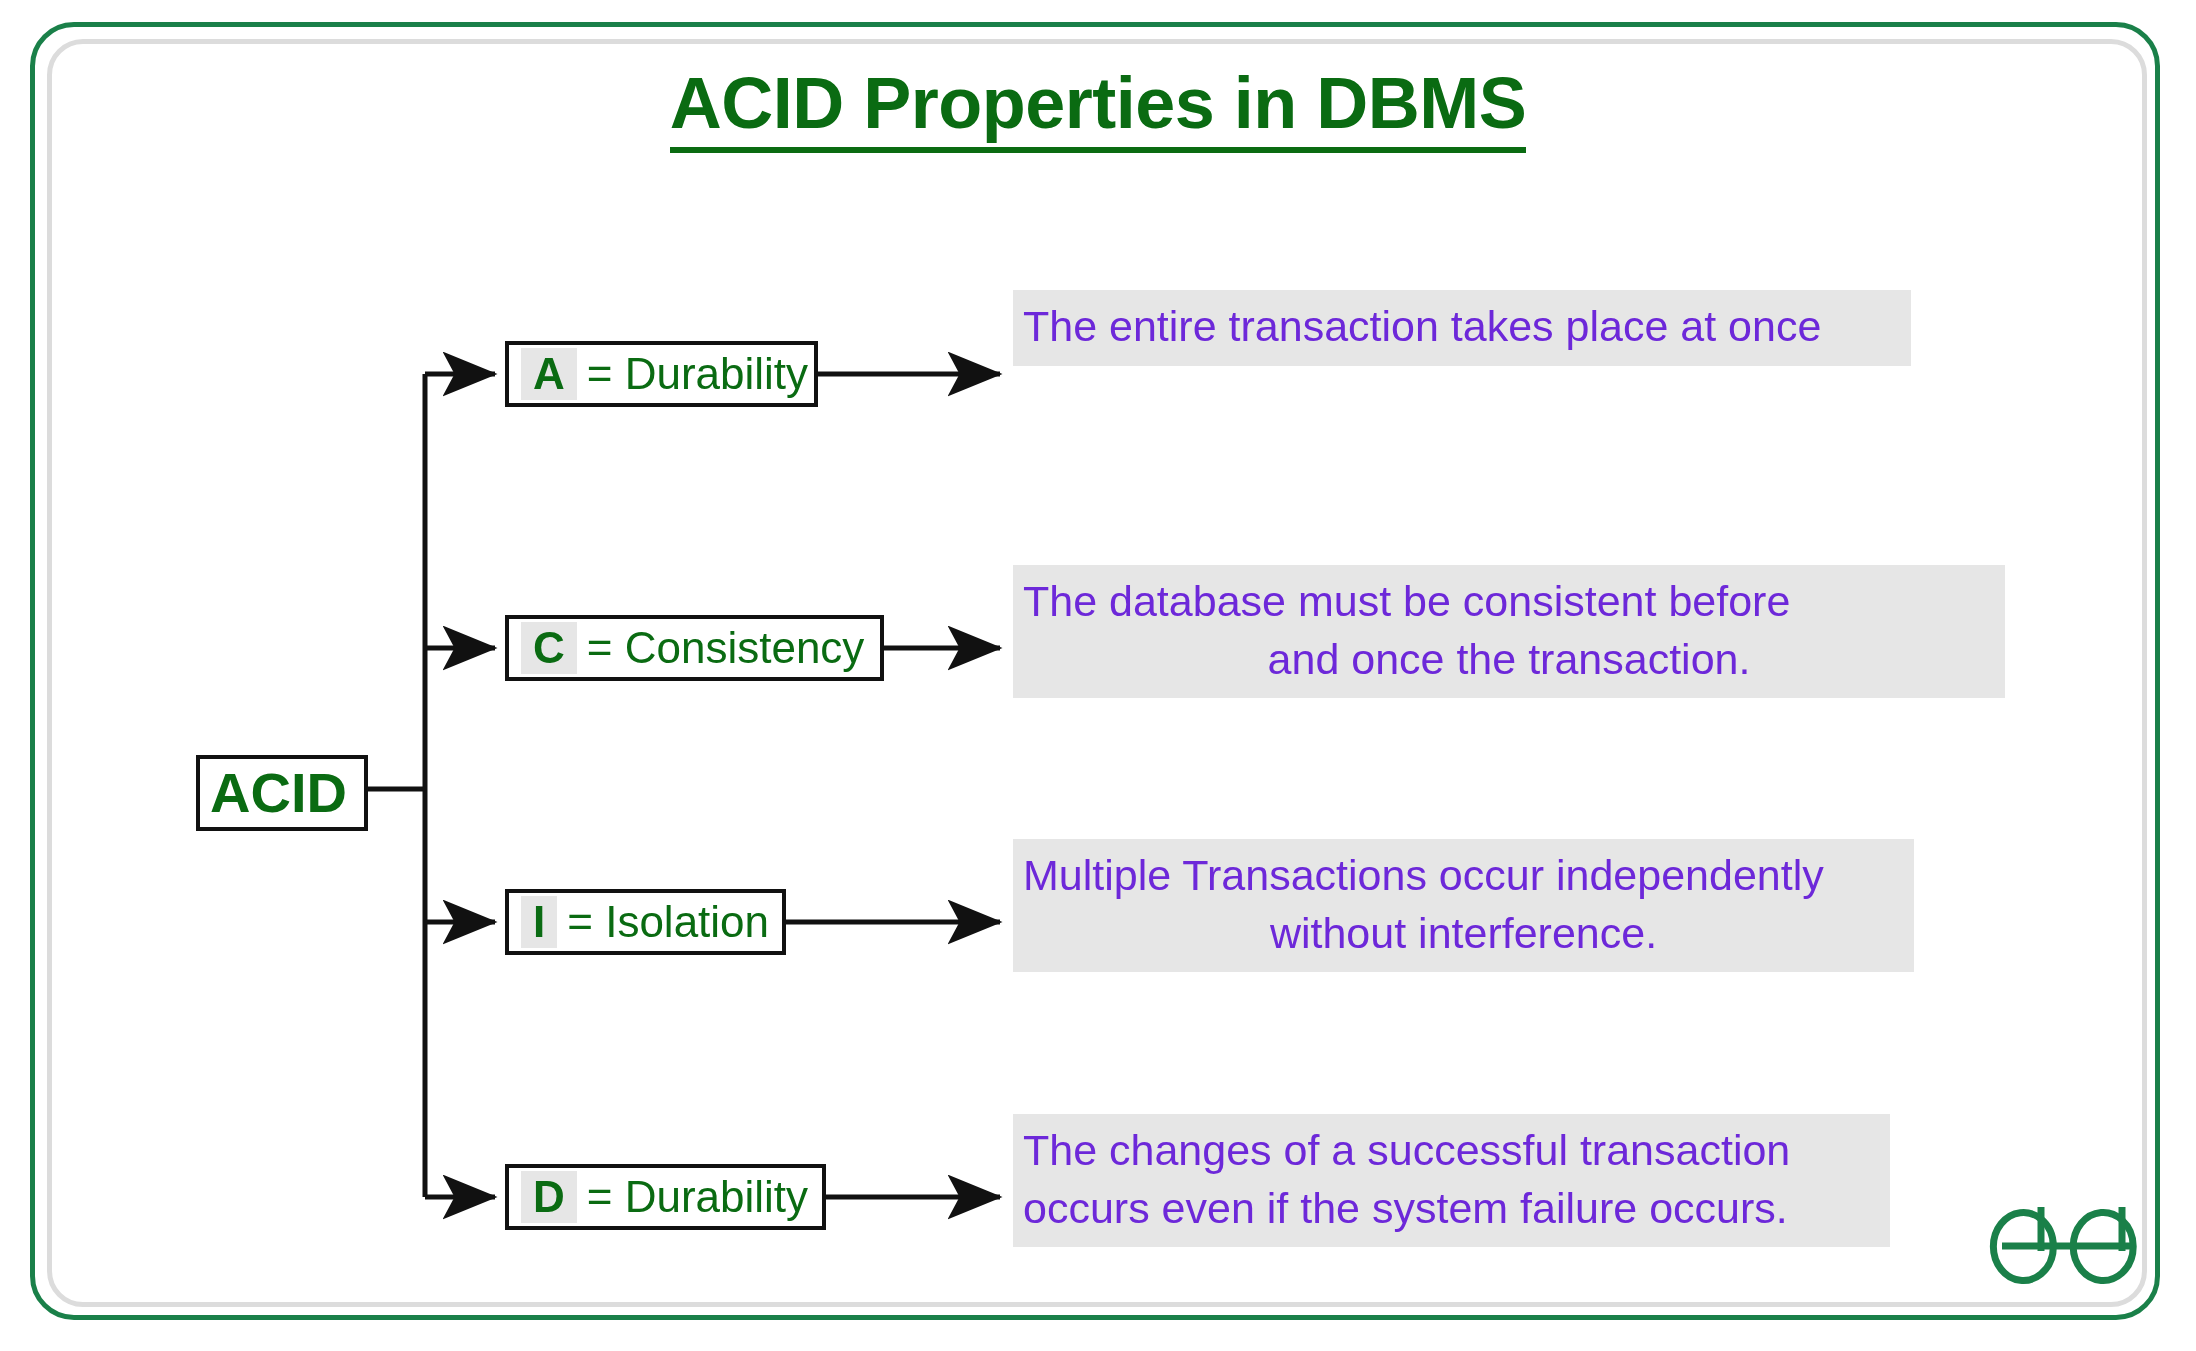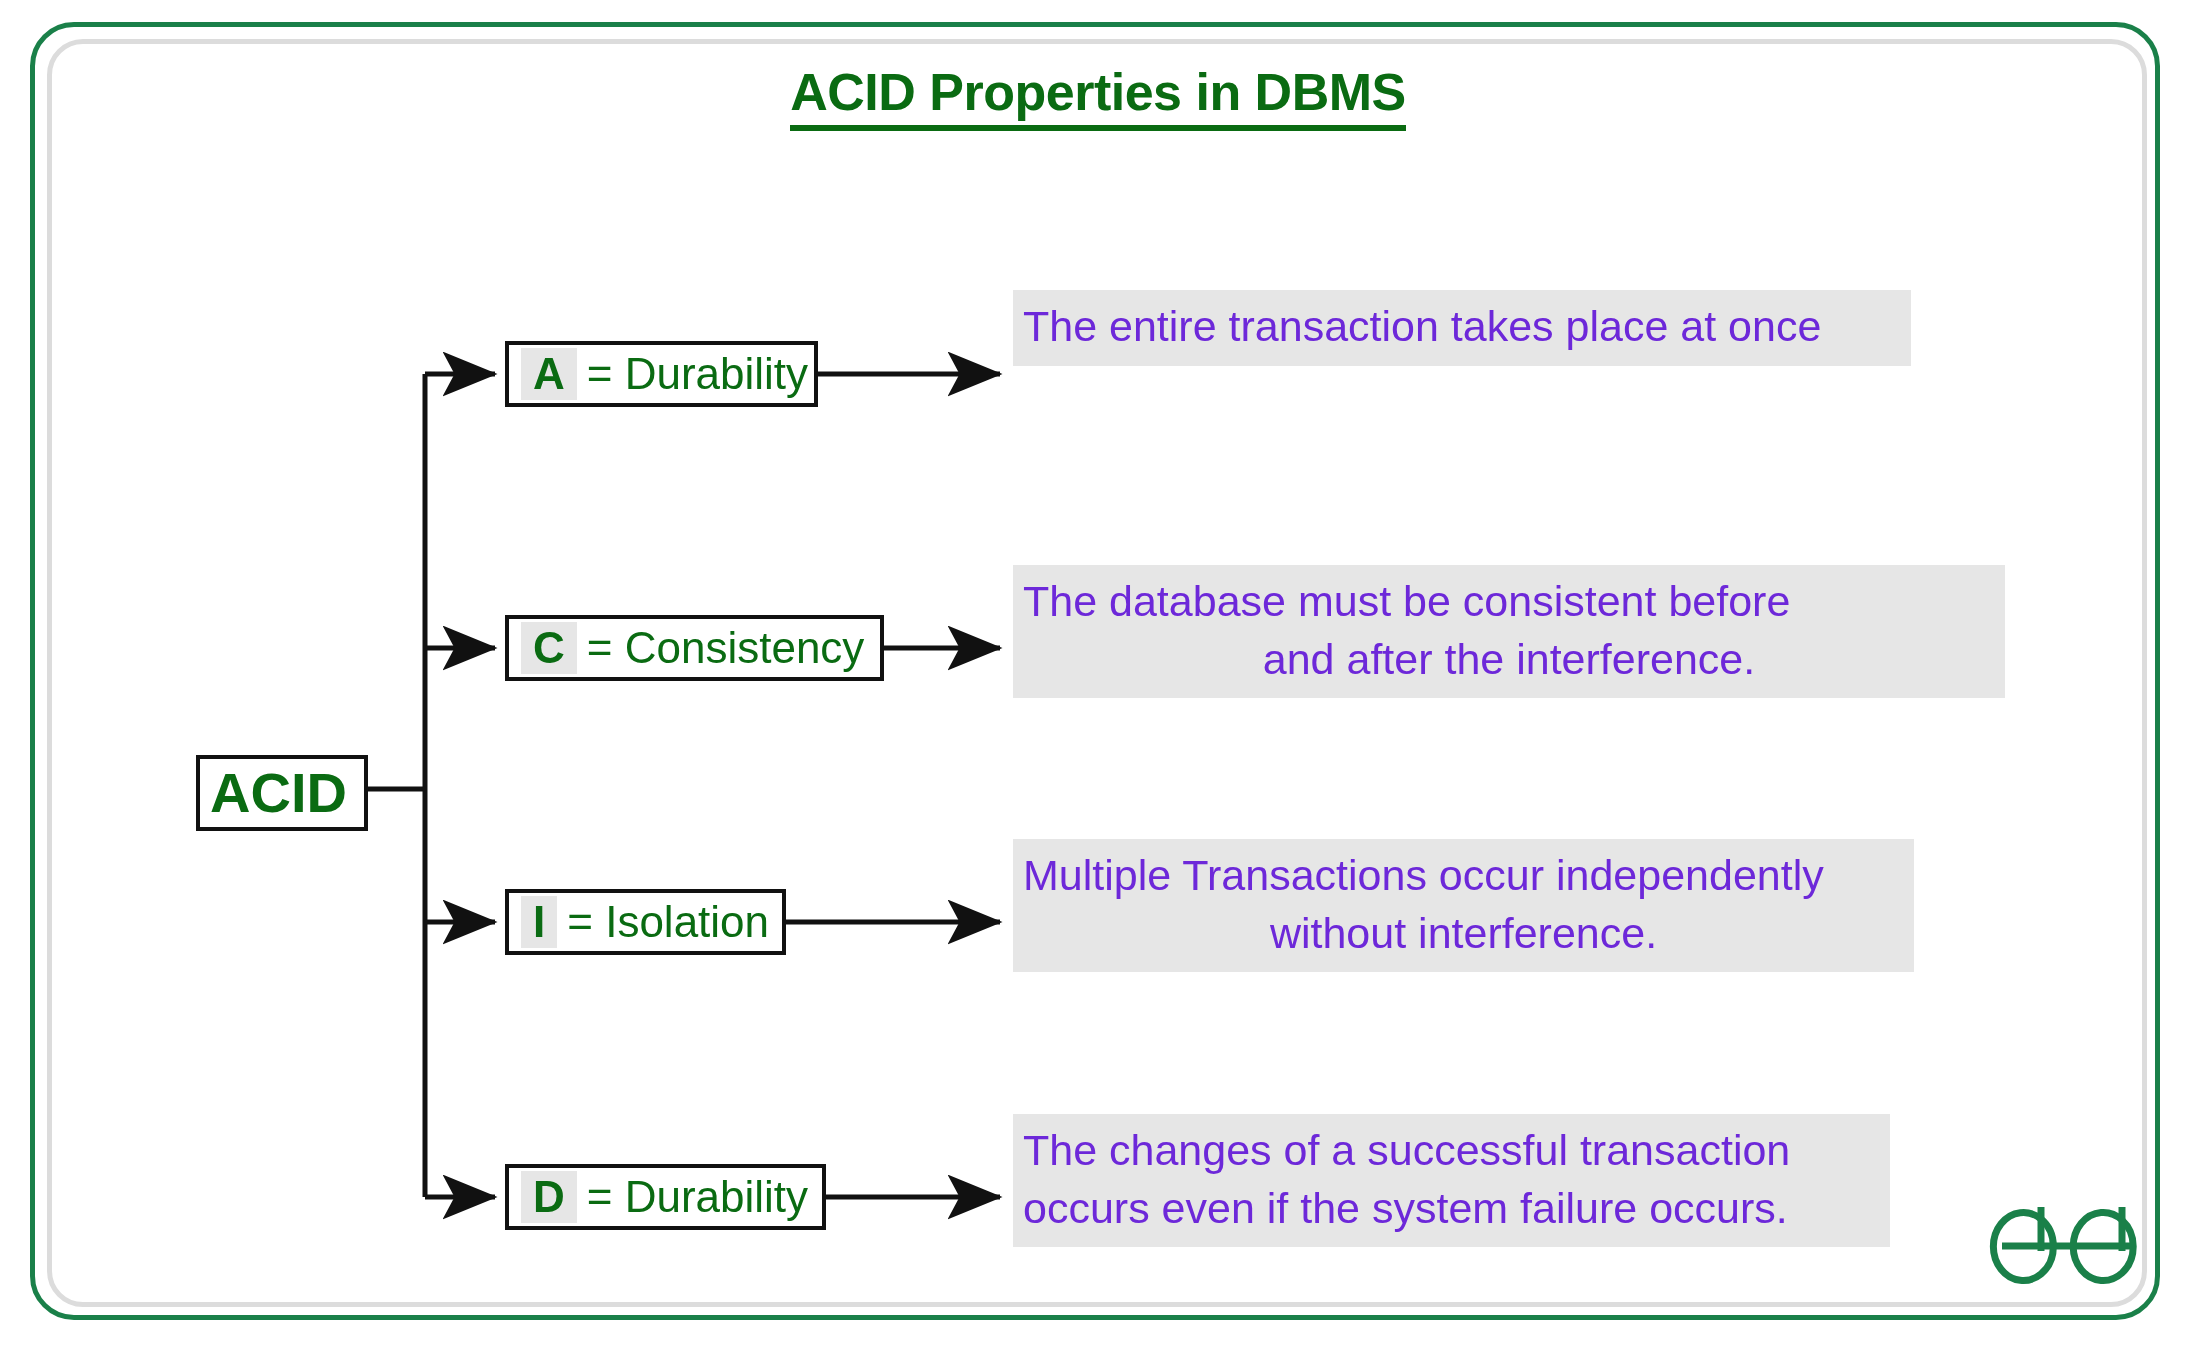--- a/index.html
+++ b/index.html
@@ -42,21 +42,21 @@
     pointer-events: none;
   }
 
   
   .title {
     position: absolute;
     left: 0;
     top: 62px;
     width: 2196px;
     text-align: center;
-    font-size: 52px;
+    font-size: 72px;
     font-weight: bold;
     color: #0a6b12;
     letter-spacing: -0.5px;
     white-space: nowrap;
   }
   .title .ul {
     border-bottom: 6px solid #0a6b12;
     padding-bottom: 4px;
   }
 
@@ -199,21 +199,21 @@
     <span class="letter">D</span>
     <span class="rest">= Durability</span>
   </div>
 
   <div class="desc-box" style="top:290px; width:898px;">
     <div class="line l">The entire transaction takes place at once</div>
   </div>
 
   <div class="desc-box" style="top:565px; width:992px;">
     <div class="line l">The database must be consistent before</div>
-    <div class="line c">and after the interference.</div>
+    <div class="line c">and once the transaction.</div>
   </div>
 
   <div class="desc-box" style="top:839px; width:901px;">
     <div class="line l">Multiple Transactions occur independently</div>
     <div class="line c">without interference.</div>
   </div>
 
   <div class="desc-box" style="top:1114px; width:877px;">
     <div class="line l">The changes of a successful transaction</div>
     <div class="line l">occurs even if the system failure occurs.</div>

